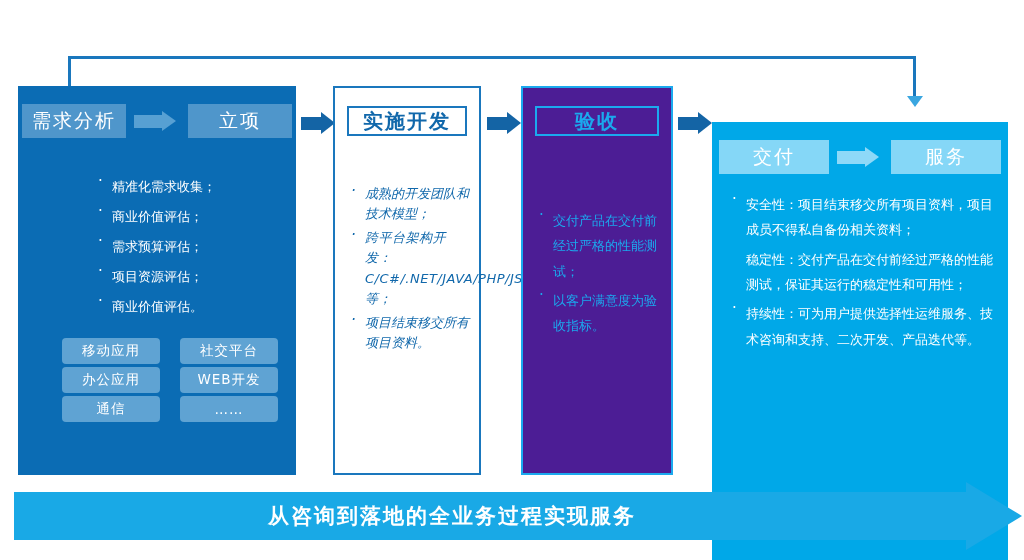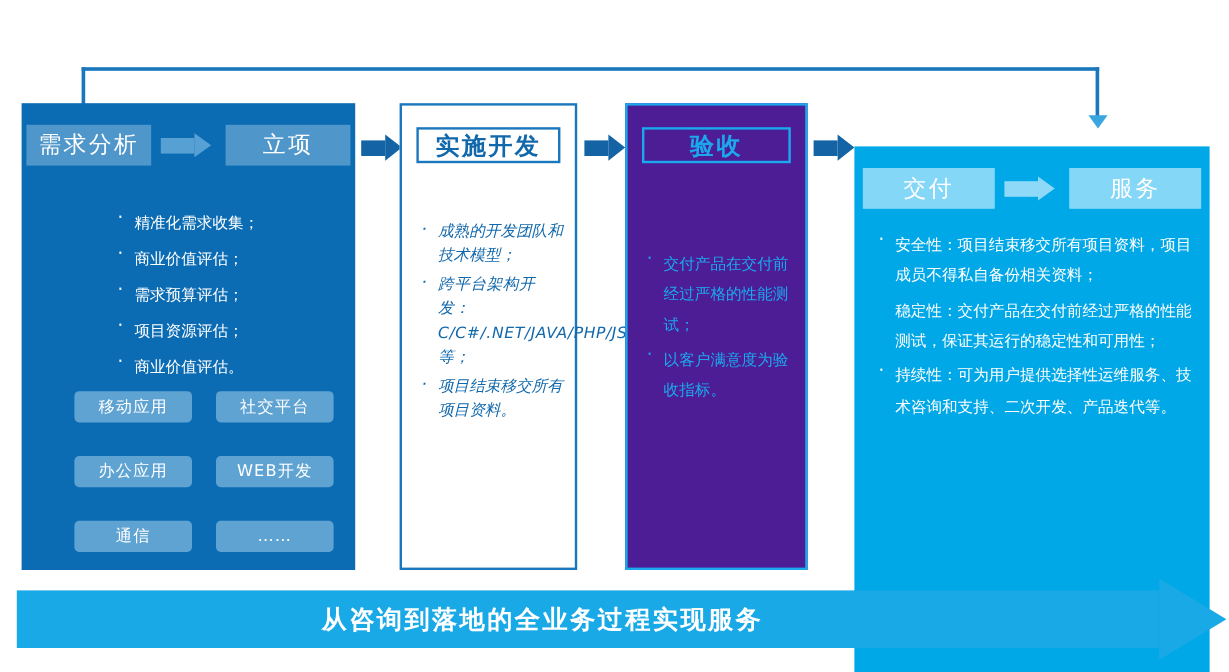--- a/index.html
+++ b/index.html
@@ -126,22 +126,22 @@
   .p2-list .mono{font-family:"DejaVu Sans","Liberation Sans",sans-serif;letter-spacing:0.5px;}
 
   .p3-list{left:14px;top:120px;width:126px;font-size:13px;color:#1ba9ee;line-height:1.95;}
   .p3-list li{margin-bottom:2px;}
 
   .p4-list{left:18px;top:70px;width:268px;font-size:13px;color:#ffffff;line-height:1.95;}
   .p4-list li{margin-bottom:0;}
 
   
   .tags{
-    position:absolute;left:44px;top:240px;width:216px;
-    display:flex;flex-wrap:wrap;gap:28px 20px;
+    position:absolute;left:44px;top:252px;width:216px;
+    display:flex;flex-wrap:wrap;gap:3px 20px;
   }
   .tag{
     width:98px;height:26px;border-radius:4px;
     background:#5fa3d3;color:#ffffff;
     font-size:13.5px;letter-spacing:1px;
     display:flex;align-items:center;justify-content:center;
   }
 
   
   .conn{position:absolute;display:flex;align-items:center;}

